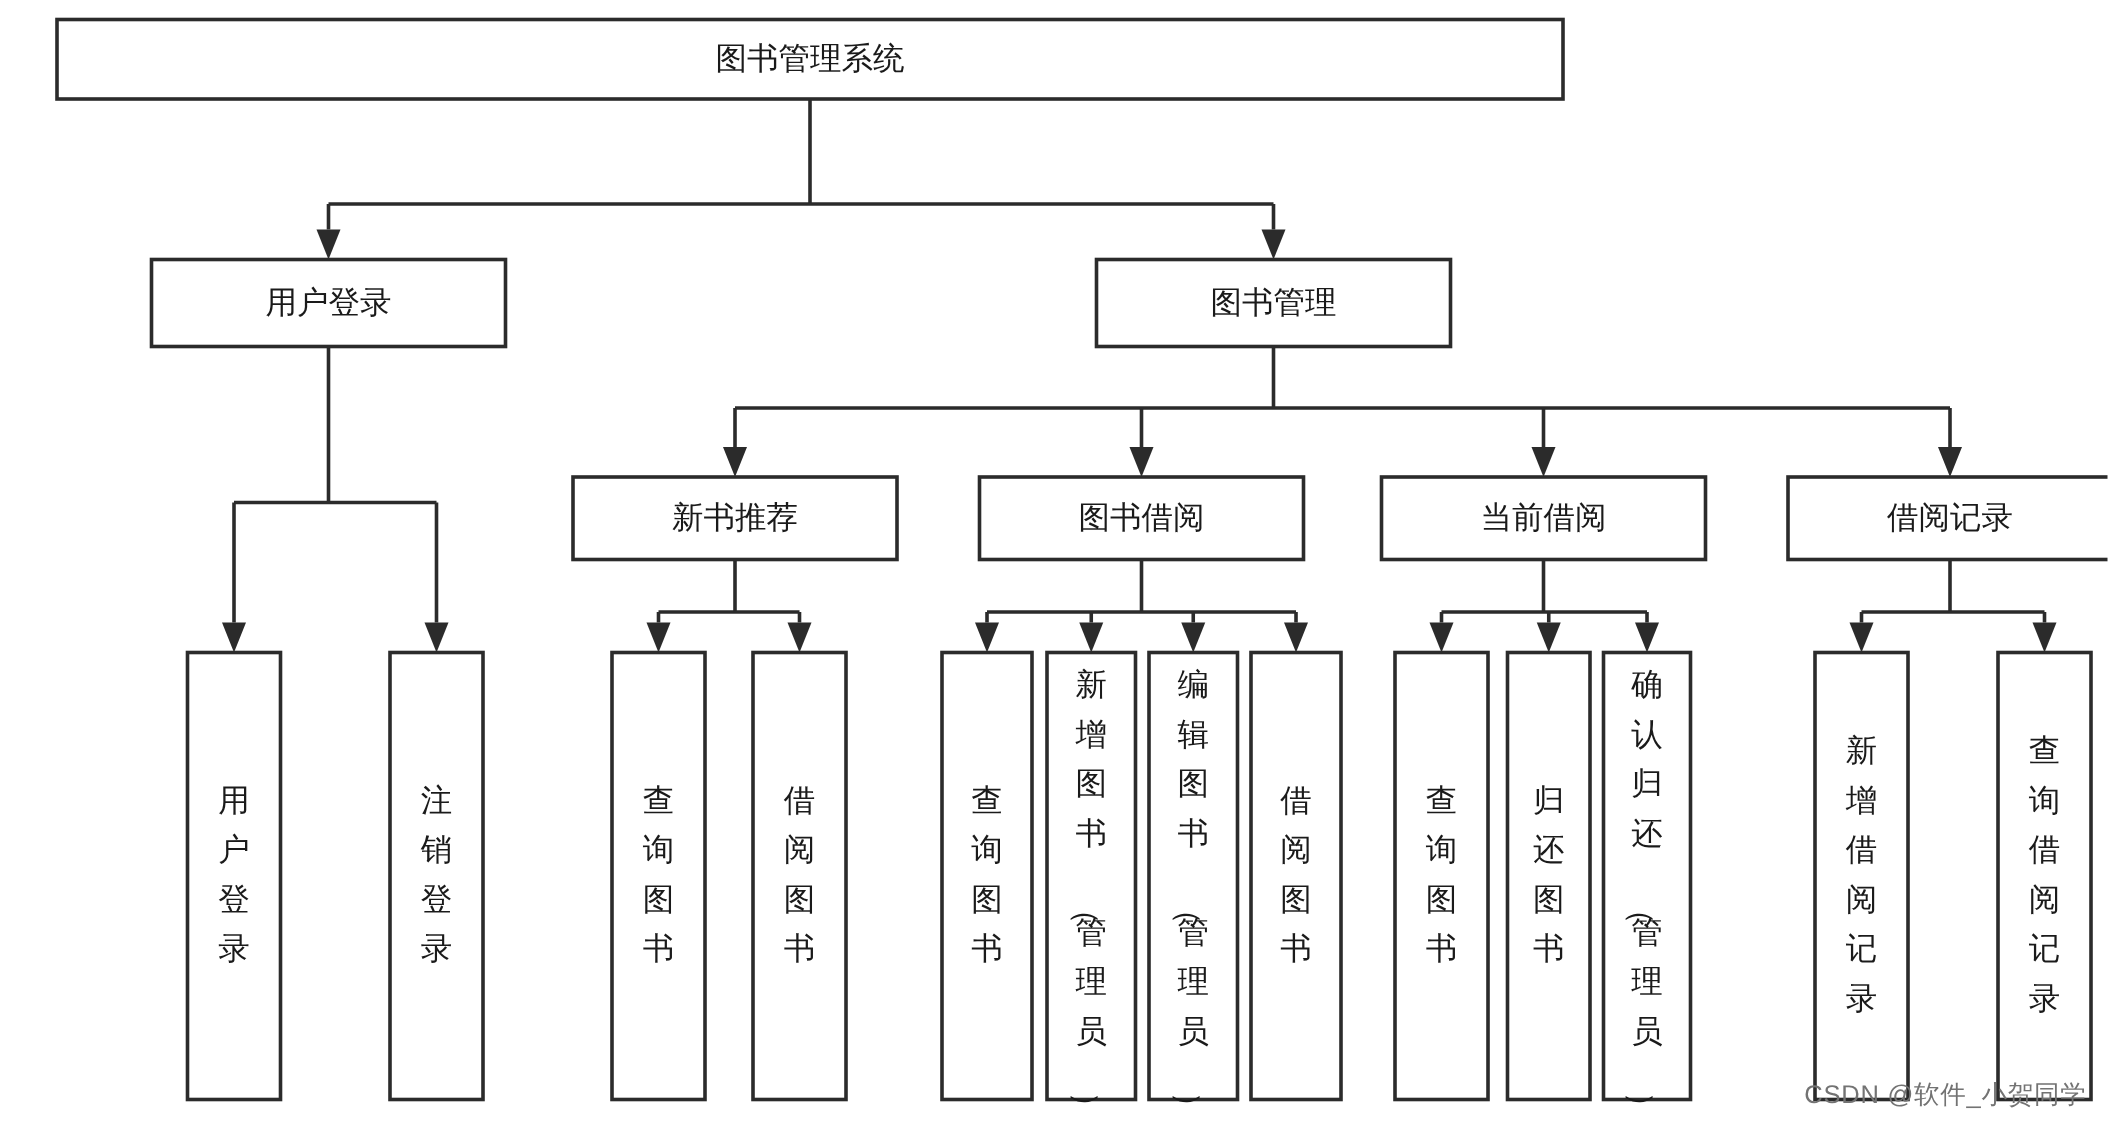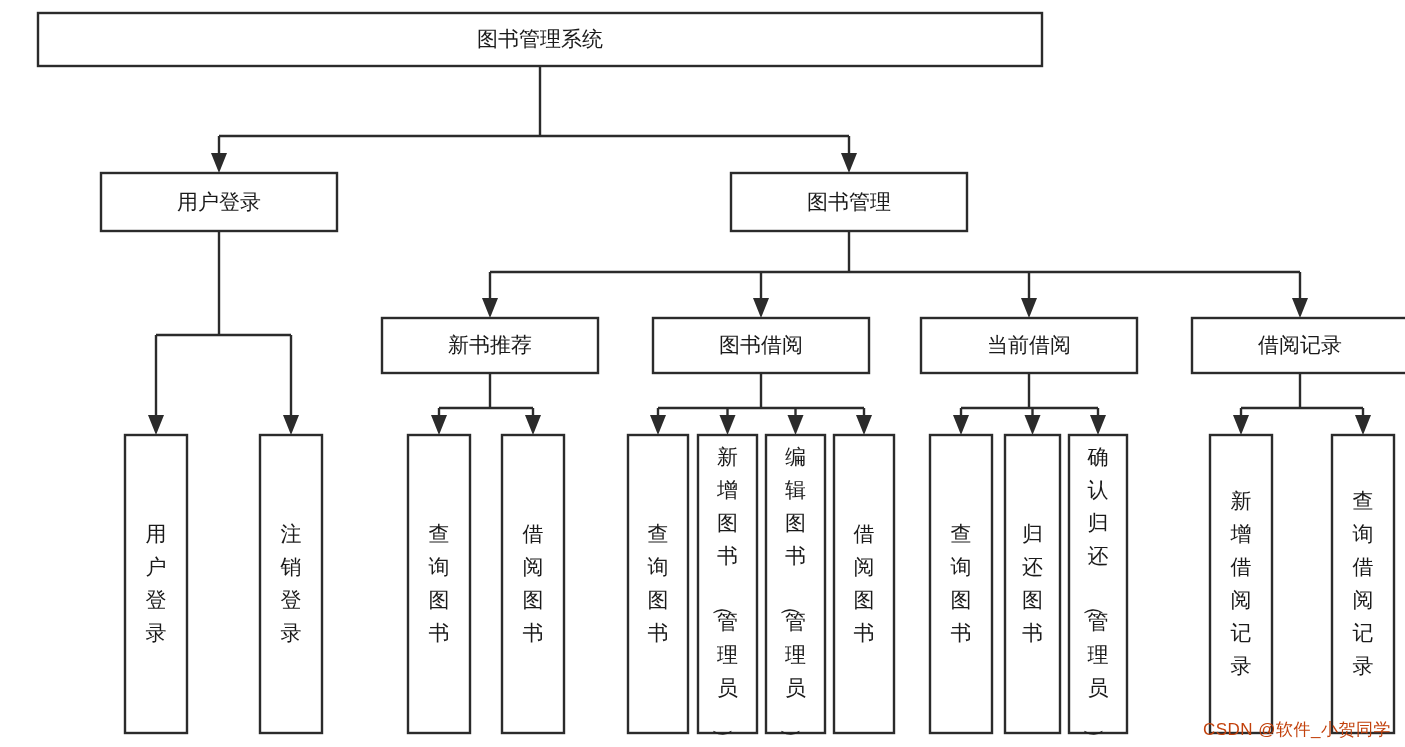--- a/index.html
+++ b/index.html
@@ -49,21 +49,21 @@
     fill: #1a1a1a;
     font-size: 21px;
     text-anchor: middle;
   }
   .watermark {
     position: absolute;
     right: 14px;
     bottom: 6px;
     font-family: "Liberation Sans", "DejaVu Sans", sans-serif;
     font-size: 17px;
-    color: #c2410c;
+    color: #737373;
     letter-spacing: 0.5px;
     white-space: nowrap;
     pointer-events: none;
   }
 </style>
 </head>
 <body>
 
 <div id="diagram-root">
   <svg id="tree-svg" width="1405" height="747" viewBox="0 0 1405 747" xmlns="http://www.w3.org/2000/svg">

